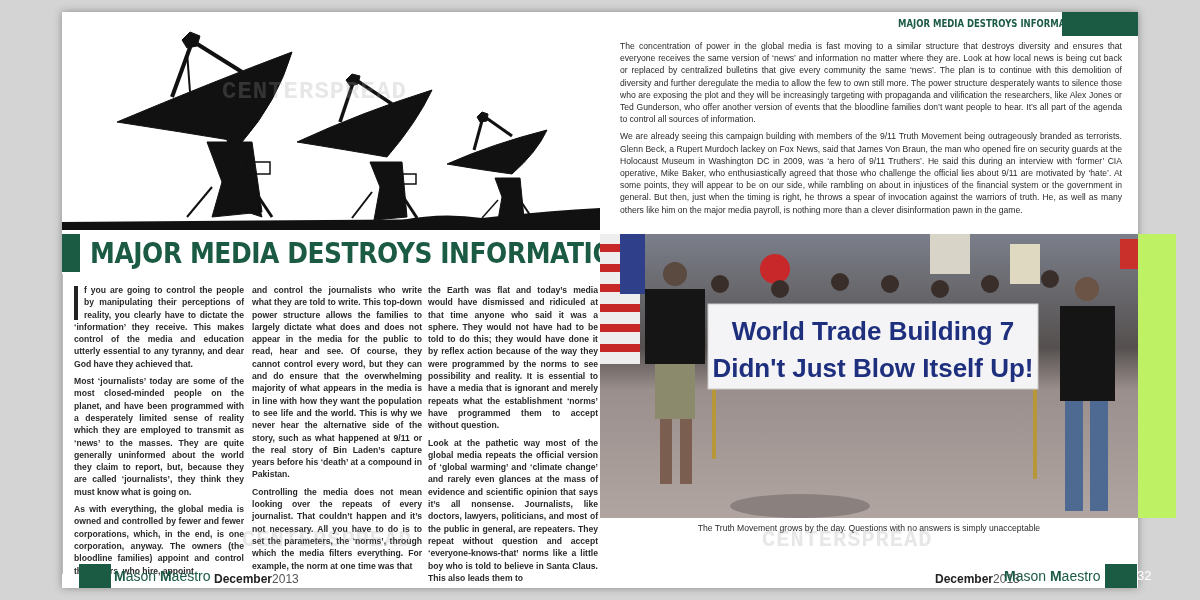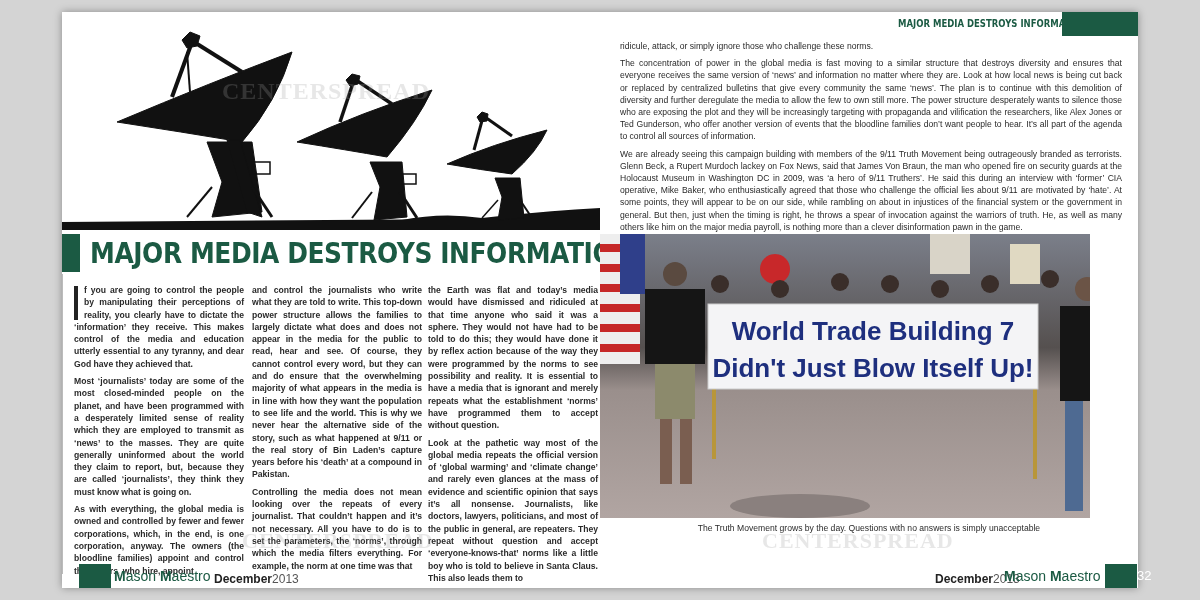--- a/index.html
+++ b/index.html
@@ -18,21 +18,21 @@
   .page { position: absolute; top: 0; height: 576px; }
   .page-left { left: 0; width: 538px; }
 
   
   .hero {
     position: absolute; left: 0; top: 0; width: 538px; height: 218px;
     background: #fff; overflow: hidden;
   }
   .hero svg { display: block; }
   .watermark {
-    position: absolute; font-family: Liberation Serif, serif; font-weight: bold;
+    position: absolute; font-family: Liberation Mono, monospace; font-weight: bold;
     color: rgba(160,160,160,0.25); letter-spacing: 1px; pointer-events: none;
   }
 
   
   .title-bar {
     position: absolute; left: 0; top: 222px; width: 18px; height: 38px; background: #1b5a43;
   }
   .title {
     position: absolute; left: 28px; top: 222px; width: 500px;
     font-family: "DejaVu Sans", sans-serif; font-weight: bold;
@@ -83,22 +83,22 @@
   .head-block {
     position: absolute; left: 1000px; top: 0; width: 76px; height: 24px; background: #1b5a43;
   }
   .right-text {
     position: absolute; left: 558px; top: 28px; width: 502px;
     font-size: 8.6px; line-height: 12.2px; text-align: justify; color: #2a2a2a;
   }
   .right-text p { margin-bottom: 5px; }
 
   .photo {
-    position: absolute; left: 538px; top: 222px; width: 490px; height: 284px; overflow: hidden;
-    background: #7dd3fc;
+    position: absolute; left: 538px; top: 222px; width: 576px; height: 284px; overflow: hidden;
+    background: #bef264;
   }
   .caption {
     position: absolute; left: 538px; top: 511px; width: 538px; text-align: center;
     font-size: 8.6px; color: #2a2a2a;
   }
 </style>
 </head>
 <body>
 
 <div class="spread">
@@ -173,21 +173,20 @@
     </div>
     <div class="issue" style="left:152px;">
       <span class="mo">December</span><span class="yr">2013</span>
     </div>
   </div>
 
   <div class="running-head">MAJOR MEDIA DESTROYS INFORMATION</div>
   <div class="head-block"></div>
 
   <div class="right-text">
-    <p>ridicule, attack, or simply ignore those who challenge these norms.</p>
     <p>The concentration of power in the global media is fast moving to a similar structure that destroys diversity and ensures that everyone receives the same version of ‘news’ and information no matter where they are. Look at how local news is being cut back or replaced by centralized bulletins that give every community the same ‘news’. The plan is to continue with this demolition of diversity and further deregulate the media to allow the few to own still more. The power structure desperately wants to silence those who are exposing the plot and they will be increasingly targeting with propaganda and vilification the researchers, like Alex Jones or Ted Gunderson, who offer another version of events that the bloodline families don’t want people to hear. It’s all part of the agenda to control all sources of information.</p>
     <p>We are already seeing this campaign building with members of the 9/11 Truth Movement being outrageously branded as terrorists. Glenn Beck, a Rupert Murdoch lackey on Fox News, said that James Von Braun, the man who opened fire on security guards at the Holocaust Museum in Washington DC in 2009, was ‘a hero of 9/11 Truthers’. He said this during an interview with ‘former’ CIA operative, Mike Baker, who enthusiastically agreed that those who challenge the official lies about 9/11 are motivated by ‘hate’. At some points, they will appear to be on our side, while rambling on about in injustices of the financial system or the government in general. But then, just when the timing is right, he throws a spear of invocation against the warriors of truth. He, as well as many others like him on the major media payroll, is nothing more than a clever disinformation pawn in the game.</p>
   </div>
 
   <div class="photo">
     <svg width="538" height="284" viewBox="0 0 538 284">
       <defs>
         <linearGradient id="crowd" x1="0" y1="0" x2="0" y2="1">
           <stop offset="0" stop-color="#7b7f8a"></stop>
           <stop offset="0.4" stop-color="#55504f"></stop>

